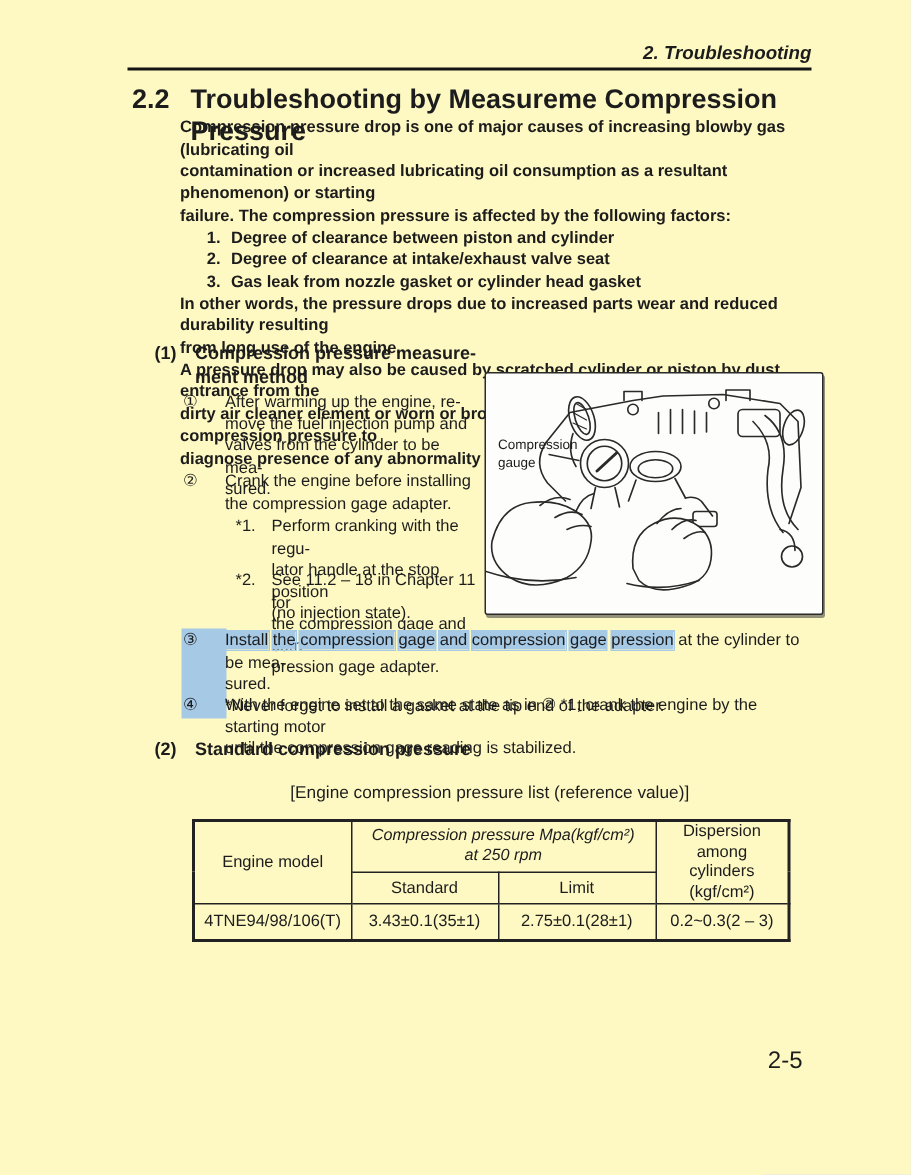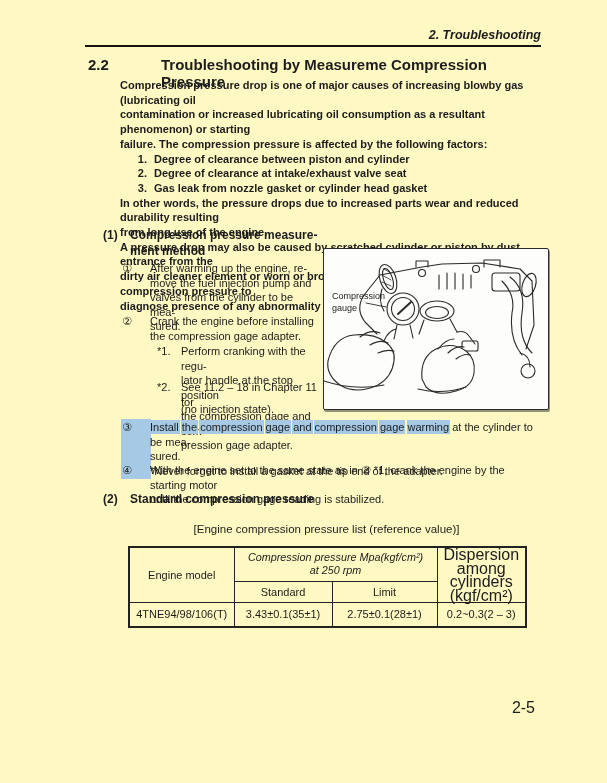--- a/index.html
+++ b/index.html
@@ -13,21 +13,21 @@
   }
   .pre { white-space:pre-line; }
   .hl { background:var(--hl); box-shadow:0 0 0 1px var(--hl); }
 
   .running-head {
     position:absolute; top:28px; left:85px; width:456px;
     text-align:right; font-weight:bold; font-style:italic; font-size:12.5px;
   }
   .head-rule { position:absolute; top:45px; left:85px; width:456px; height:2px; background:#141414; }
 
-  .sec-head { position:absolute; top:56px; left:88px; width:455px; font-weight:bold; font-size:15px; display:flex;gap:34px; }
+  .sec-head { position:absolute; top:56px; left:88px; width:455px; font-weight:bold; font-size:18px; display:flex; }
   .sec-num { width:39px; flex:0 0 auto; }
 
   .body-block { position:absolute; top:78px; left:120px; width:421px; font-size:11px; line-height:14.7px;font-weight:bold; }
   .factor { display:grid; grid-template-columns:34px 1fr; }
   .factor .f-num { text-align:right; padding-right:7px; }
 
   .m-head { position:absolute; top:228px; left:103px; width:220px; font-weight:bold; font-size:12px; line-height:15.8px; display:flex; }
   .m-head .h-num, .s-head .h-num { width:27px; flex:0 0 auto; }
 
   .step { position:absolute; display:grid; grid-template-columns:28px 1fr; font-size:11px; line-height:14.6px; }
@@ -50,21 +50,21 @@
   .fig-caption { position:absolute; left:0; bottom:5px; width:100%; text-align:center; font-weight:bold; font-size:10.5px; }
 
   .s-head { position:absolute; top:492px; left:103px; width:300px; font-weight:bold; font-size:12px; display:flex; }
 
   .table-title { position:absolute; top:523px; left:128px; width:397px; text-align:center; font-weight:normal; font-size:11.5px; }
 
   .comp-table { position:absolute; top:546px; left:128px; border-collapse:collapse; table-layout:fixed; font-size:11px; }
   .comp-table td { border:1.2px solid #222; text-align:center; vertical-align:middle; padding:0 2px; }
   .comp-table { border:2px solid #222; }
   .comp-table .group { line-height:13.5px; font-size:10.8px;font-style:italic; }
-  .comp-table .disp { line-height:13.5px; font-size:16px; }
+  .comp-table .disp { line-height:13.5px; font-size:11px; }
   tr.r-head { height:31px; } tr.r-sub { height:19px; } tr.r-data { height:24px; }
 
   .page-num { position:absolute; top:699px; left:505px; width:30px; text-align:right; font-size:16px; }
 </style>
 </head>
 <body>
 
 <div class="page">
 
   <div class="running-head">2. Troubleshooting</div>
@@ -126,21 +126,21 @@
   </div>
   <div class="substep" id="sub2">
     <span>*2.</span>
     <span class="pre">See 11.2 – 18 in Chapter 11 for
 the compression gage and com-
 pression gage adapter.</span>
   </div>
 
   <div class="step" id="step3">
     <span class="num hl">③</span>
-    <span class="pre"><span class="hl">Install</span><span> </span><span class="hl">the</span><span> </span><span class="hl">compression</span><span> </span><span class="hl">gage</span><span> </span><span class="hl">and</span><span> </span><span class="hl">compression</span><span> </span><span class="hl">gage</span><span> </span><span class="hl">warming</span><span> at the cylinder to be mea-
+    <span class="pre"><span class="hl">Install</span><span> </span><span class="hl">the</span><span> </span><span class="hl">compression</span><span> </span><span class="hl">gage</span><span> </span><span class="hl">and</span><span> </span><span class="hl">compression</span><span> </span><span class="hl">gage</span><span> </span><span class="hl">pression</span><span> at the cylinder to be mea-
 sured.
 *Never forget to install a gasket at the tip end of the adapter.</span></span>
   </div>
   <div class="step" id="step4">
     <span class="num">④</span>
     <span class="pre">With the engine set to the same state as in ② *1, crank the engine by the starting motor
 until the compression gage reading is stabilized.</span>
   </div>
 
   <div class="figure">

